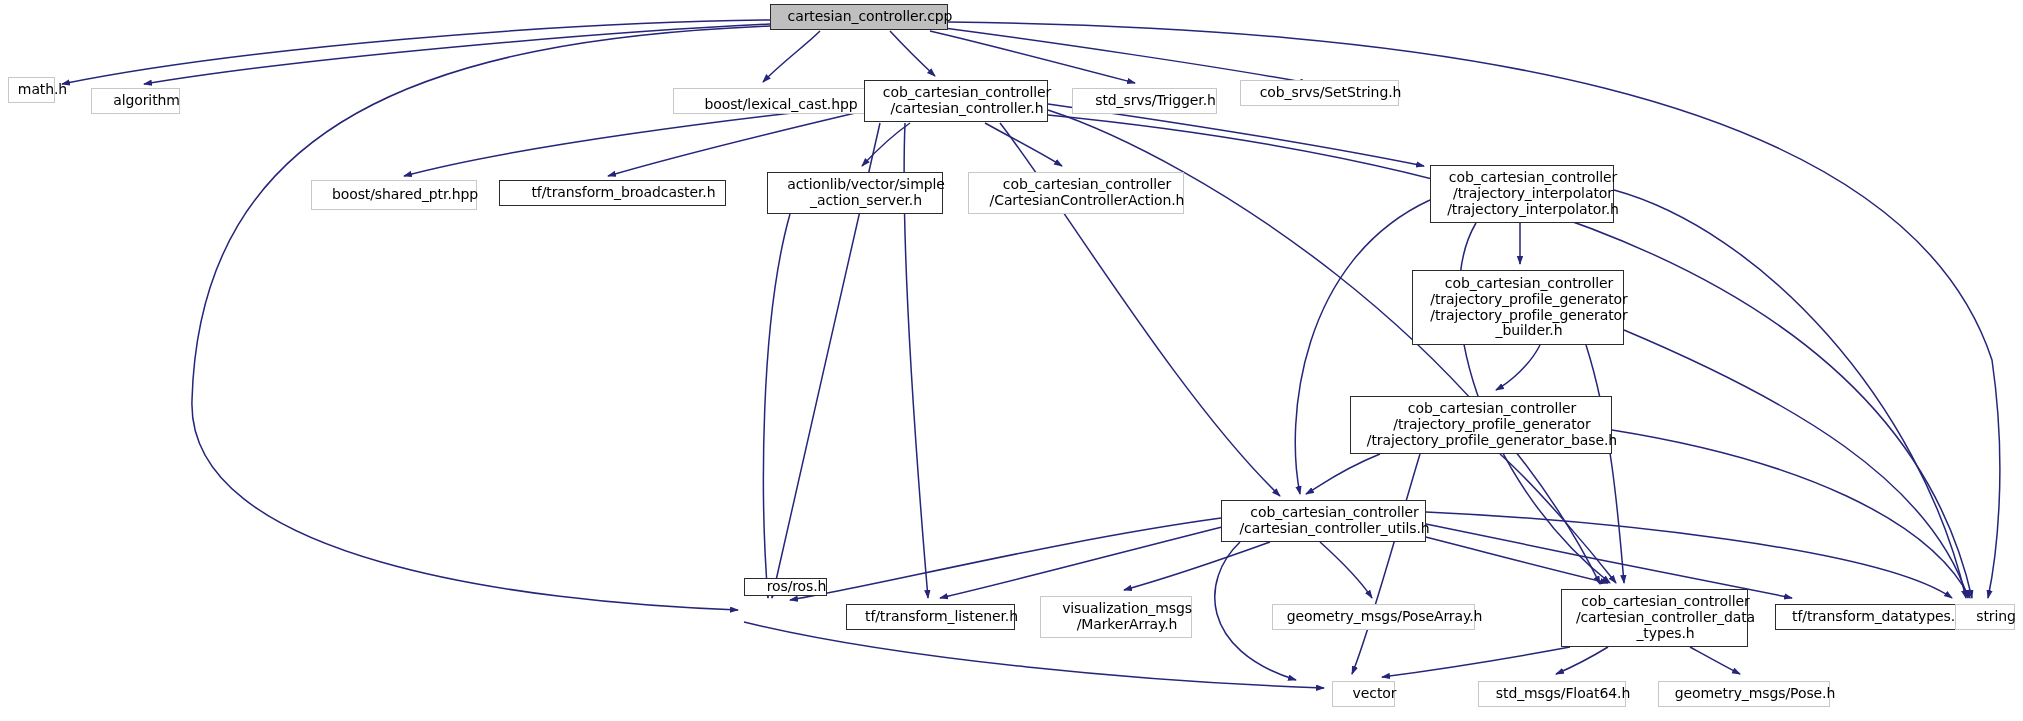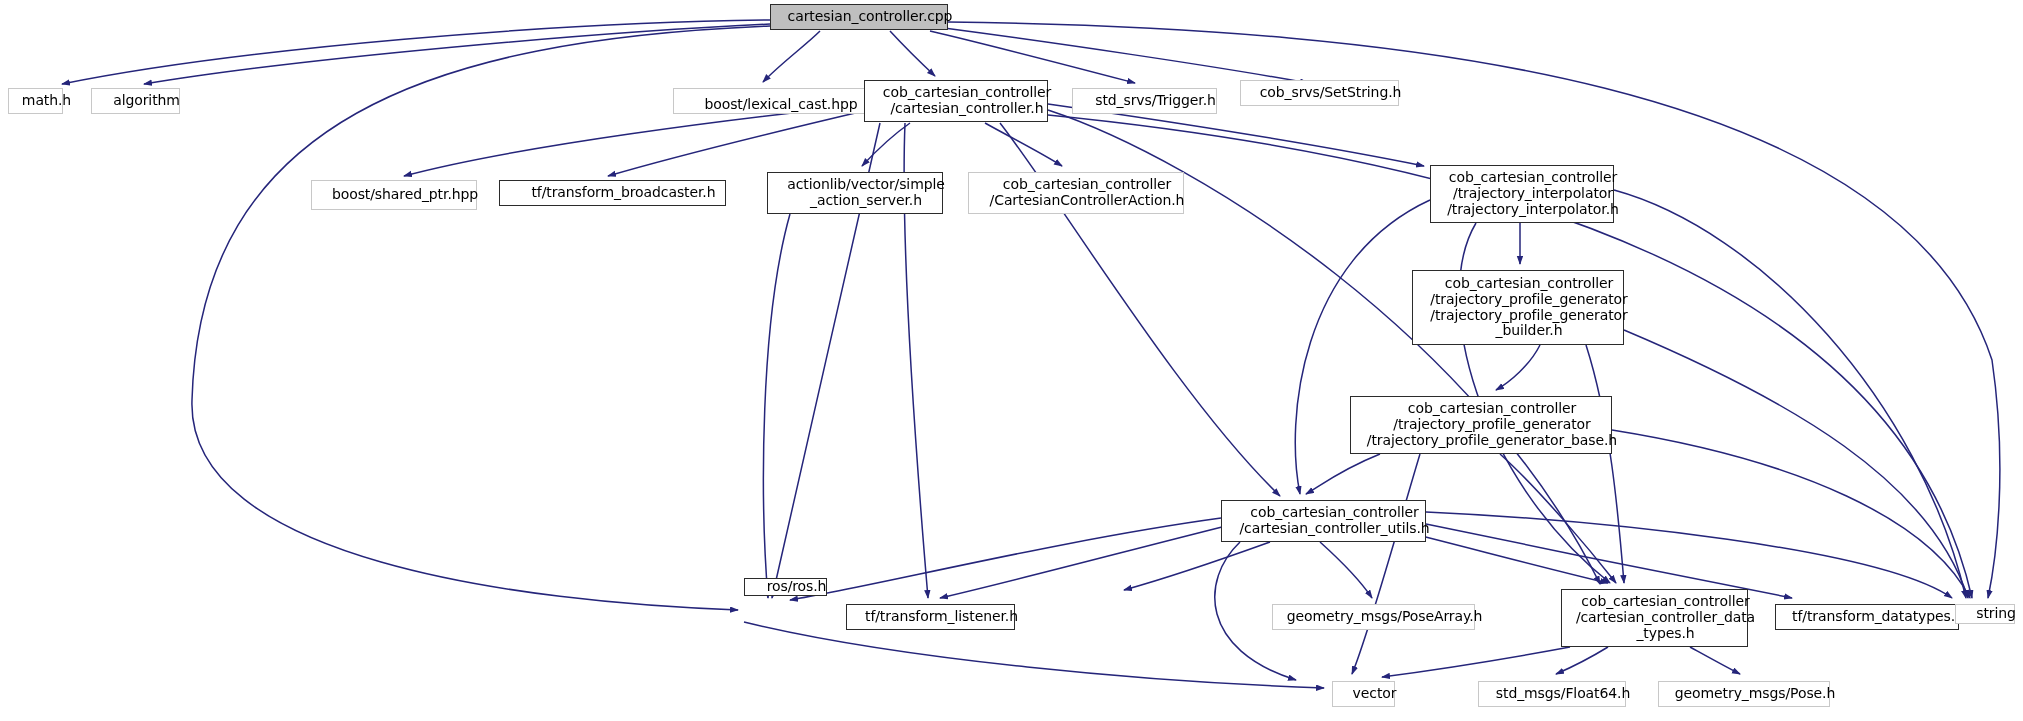--- a/index.html
+++ b/index.html
@@ -143,21 +143,21 @@
       <path d="M1690,647 C1710,658 1728,668 1740,674"></path>
 
       <path d="M744,622 C900,660 1150,682 1324,688"></path>
     </g>
   </svg>
 
   <div class="node root" style="left:770px; top:4px; width:178px; height:26px;">
     <span>cartesian_controller.cpp</span>
   </div>
 
-  <div class="node" style="left:8px; top:88px; width:55px; height:26px;">
+  <div class="node" style="left:8px; top:77px; width:47px; height:26px;">
     <span>math.h</span>
   </div>
 
   <div class="node" style="left:91px; top:88px; width:89px; height:26px;">
     <span>algorithm</span>
   </div>
 
   <div class="node" style="left:673px; top:88px; width:194px; height:26px;align-items:flex-end;">
     <span>boost/lexical_cast.hpp</span>
   </div>
@@ -218,36 +218,40 @@
   </div>
 
   <div class="node solid" style="left:744px; top:578px; width:83px; height:18px;">
     <span>ros/ros.h</span>
   </div>
 
   <div class="node solid" style="left:846px; top:604px; width:169px; height:26px;">
     <span>tf/transform_listener.h</span>
   </div>
 
+  <div class="node" style="left:1040px; top:596px; width:152px; height:42px;">
+    <span>visualization_msgs
+/MarkerArray.h</span>
+  </div>
 
   <div class="node" style="left:1272px; top:604px; width:203px; height:26px;">
     <span>geometry_msgs/PoseArray.h</span>
   </div>
 
   <div class="node solid" style="left:1561px; top:589px; width:187px; height:58px;">
     <span>cob_cartesian_controller
 /cartesian_controller_data
 _types.h</span>
   </div>
 
   <div class="node solid" style="left:1775px; top:604px; width:184px; height:26px;">
     <span>tf/transform_datatypes.h</span>
   </div>
 
-  <div class="node" style="left:1955px; top:604px; width:60px; height:20px;">
+  <div class="node" style="left:1955px; top:604px; width:60px; height:26px;">
     <span>string</span>
   </div>
 
   <div class="node" style="left:1332px; top:681px; width:63px; height:26px;">
     <span>vector</span>
   </div>
 
   <div class="node" style="left:1478px; top:681px; width:148px; height:26px;">
     <span>std_msgs/Float64.h</span>
   </div>

